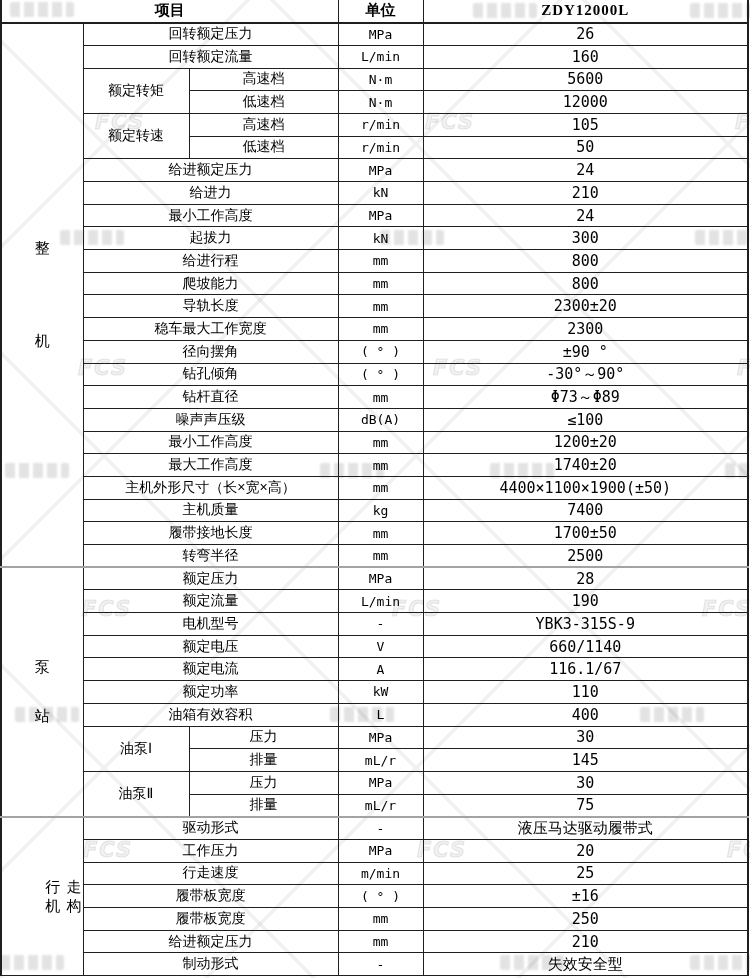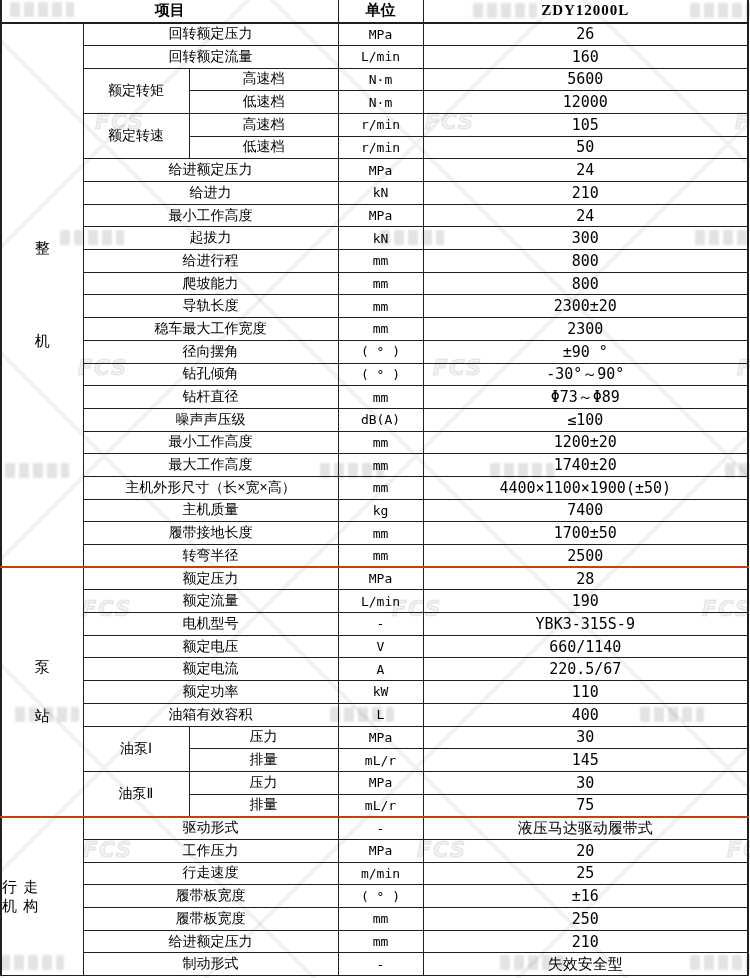--- a/index.html
+++ b/index.html
@@ -28,26 +28,26 @@
   col.c0{width:82px}col.c1{width:106px}col.c2{width:149px}col.c3{width:85px}col.c4{width:325px}
   tr{height:22.7px;}
   th,td{border:1px solid #1f1f1f;padding:0;text-align:center;vertical-align:middle;
         overflow:hidden;white-space:nowrap;background:transparent;}
   thead th{border-top:none;border-bottom:2px solid #1f1f1f;
            font-size:15px;font-weight:bold;}
   th.model{font-family:Liberation Serif, serif;letter-spacing:1px;}
   td.item,td.sub{font-size:14px;}
   td.unit{font-family:"DejaVu Sans Mono","Liberation Sans",monospace;font-size:13px;}
   td.val {font-family:"DejaVu Sans Mono","Liberation Sans",monospace;font-size:15px;}
-  tr.sect td{border-top:2px solid #c2410c;}
+  tr.sect td{border-top:2px solid #a3a3a3;}
   td.grp{font-size:15px;}
   .grp-stack{display:flex;flex-direction:column;align-items:center;justify-content:center;height:100%;}
   .grp-stack.g0{gap:74px;}
   .grp-stack.g1{gap:30px;}
-  .grp-lines{display:flex;flex-direction:column;align-items:flex-start;justify-content:center;height:100%;
+  .grp-lines{display:flex;flex-direction:column;align-items:flex-end;justify-content:center;height:100%;
              line-height:19px;font-size:15px;letter-spacing:1px;}
 </style>
 </head>
 <body>
 
 <div id="wm">
     <div class="wm-fcs" style="left: 95px; top: 110px;">FCS</div>
     <div class="wm-fcs" style="left: 425px; top: 110px;">FCS</div>
     <div class="wm-fcs" style="left: 735px; top: 110px;">FCS</div>
     <div class="wm-fcs" style="left: 78px; top: 356px;">FCS</div>
@@ -244,21 +244,21 @@
           <td class="val">YBK3-315S-9</td>
         </tr>
         <tr>
           <td class="item" colspan="2">额定电压</td>
           <td class="unit">V</td>
           <td class="val">660/1140</td>
         </tr>
         <tr>
           <td class="item" colspan="2">额定电流</td>
           <td class="unit">A</td>
-          <td class="val">220.5/67</td>
+          <td class="val">116.1/67</td>
         </tr>
         <tr>
           <td class="item" colspan="2">额定功率</td>
           <td class="unit">kW</td>
           <td class="val">110</td>
         </tr>
         <tr>
           <td class="item" colspan="2">油箱有效容积</td>
           <td class="unit">L</td>
           <td class="val">400</td>

